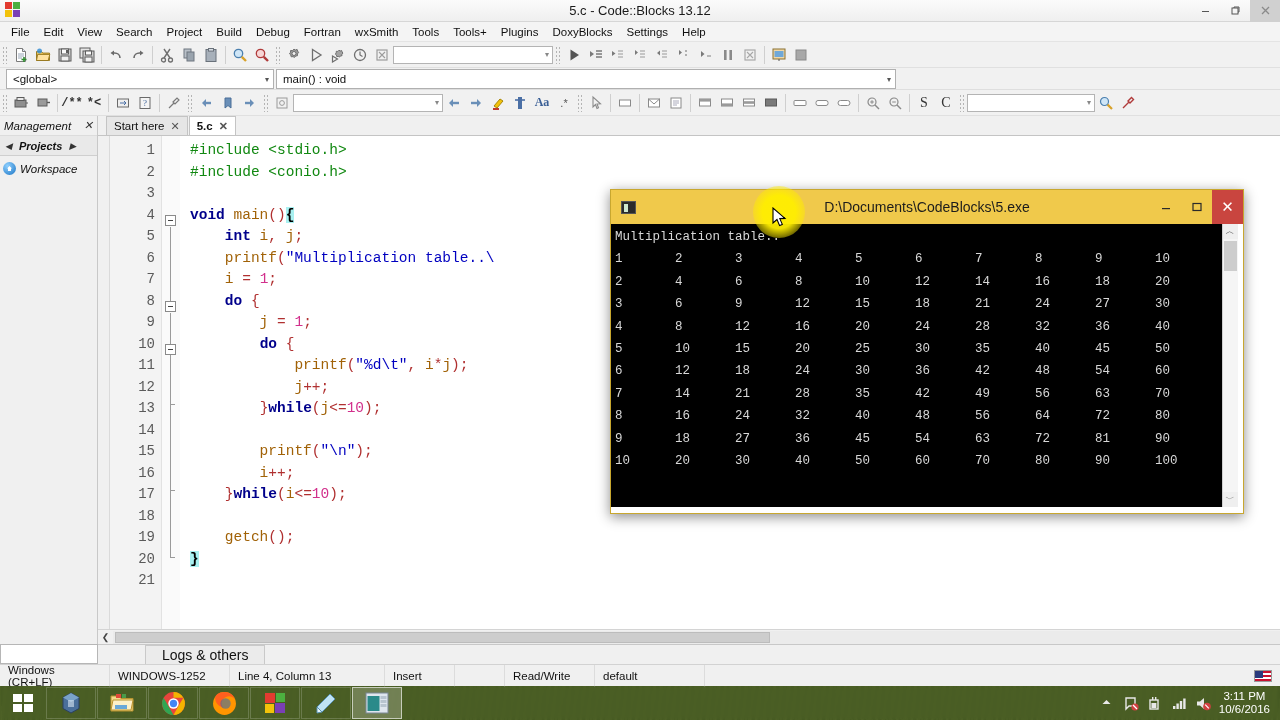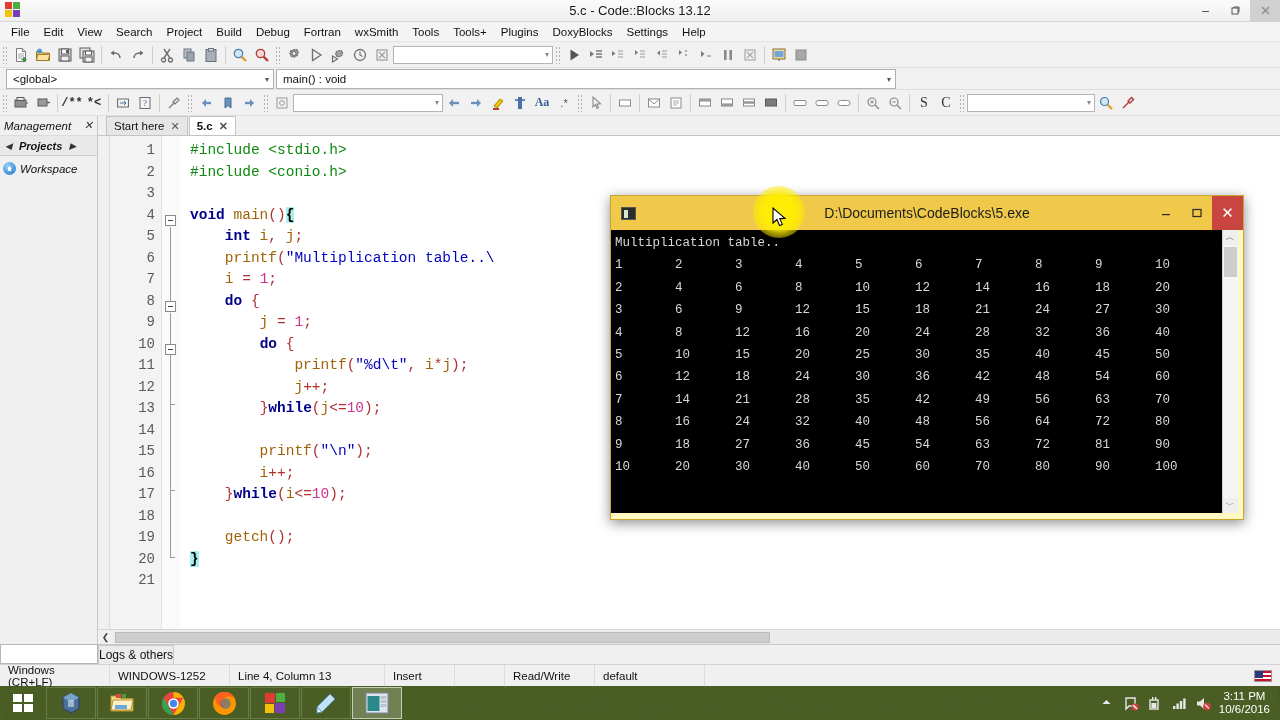--- a/index.html
+++ b/index.html
@@ -143,37 +143,37 @@
 
   
   .hscroll { height:15px; background:#f0f0f0; border-top:1px solid #d4d4d4; display:flex; align-items:center; }
   .hs-btn { width:15px; height:15px; display:flex;align-items:center;justify-content:center; color:#444; font-size:9px; }
   .hs-track { flex:1; height:13px; background:#ebebeb; position:relative; }
   .hs-thumb { position:absolute; left:2px; top:1px; height:11px; width:655px; background:#cdcdcd; border:1px solid #bcbcbc; }
 
   
   .logsbar { height:20px; background:#f0f0f0; border-top:1px solid #c8c8c8; display:flex; align-items:flex-end; }
   .logs-spacer { width:98px; height:20px; background:#fff; border:1px solid #b6b6b6; }
-  .logs-tab { padding:0 0; height:19px; display:flex; align-items:center; font-size:12px;
-              color:#111; background:#ebebeb; border:1px solid #c9c9c9; border-bottom:none; }
+  .logs-tab { padding:0 16px; height:19px; display:flex; align-items:center; font-size:14px;
+              color:#111; background:#ebebeb; border:1px solid #c9c9c9; border-bottom:none;margin-left:47px; }
 
   
   .statusbar { height:22px; background:#f0f0f0; border-top:1px solid #d2d2d2;
                display:flex; align-items:center; font-size:11.5px; color:#111; }
   .sb-cell { padding:0 8px; height:22px; display:flex; align-items:center;
              border-right:1px solid #dcdcdc; }
   .flag { width:18px; height:12px; position:relative; overflow:hidden; border:1px solid #999; }
   .flag .stripes { position:absolute; inset:0;
       background: repeating-linear-gradient(#c8102e 0 2px, #fff 2px 4px); }
   .flag .canton { position:absolute; left:0; top:0; width:8px; height:7px; background:#2a3a7c; }
 
   
   .console {
-    position:absolute; left:610px; top:195px; width:634px; height:325px;
-    background:#fef9c3; border:1px solid #c8a72f;
+    position:absolute; left:610px; top:189px; width:634px; height:325px;
+    background:#ffffff; border:1px solid #c8a72f;
     box-shadow: 0 3px 12px rgba(0,0,0,.45);
     display:flex; flex-direction:column;
   }
   .con-title { height:34px; display:flex; align-items:center; position:relative;
                background:#f0c94b; }
   .con-icon { width:15px; height:13px; margin-left:10px; background:#2b2b2b;
               border:1px solid #555; position:relative; }
   .con-icon::after { content:''; position:absolute; left:2px; top:2px; width:4px; height:8px; background:#cfe8cf; }
   .con-title-text { position:absolute; left:0; right:0; text-align:center;
                     font-size:14px; color:#1c1c1c; line-height:34px; pointer-events:none; }

